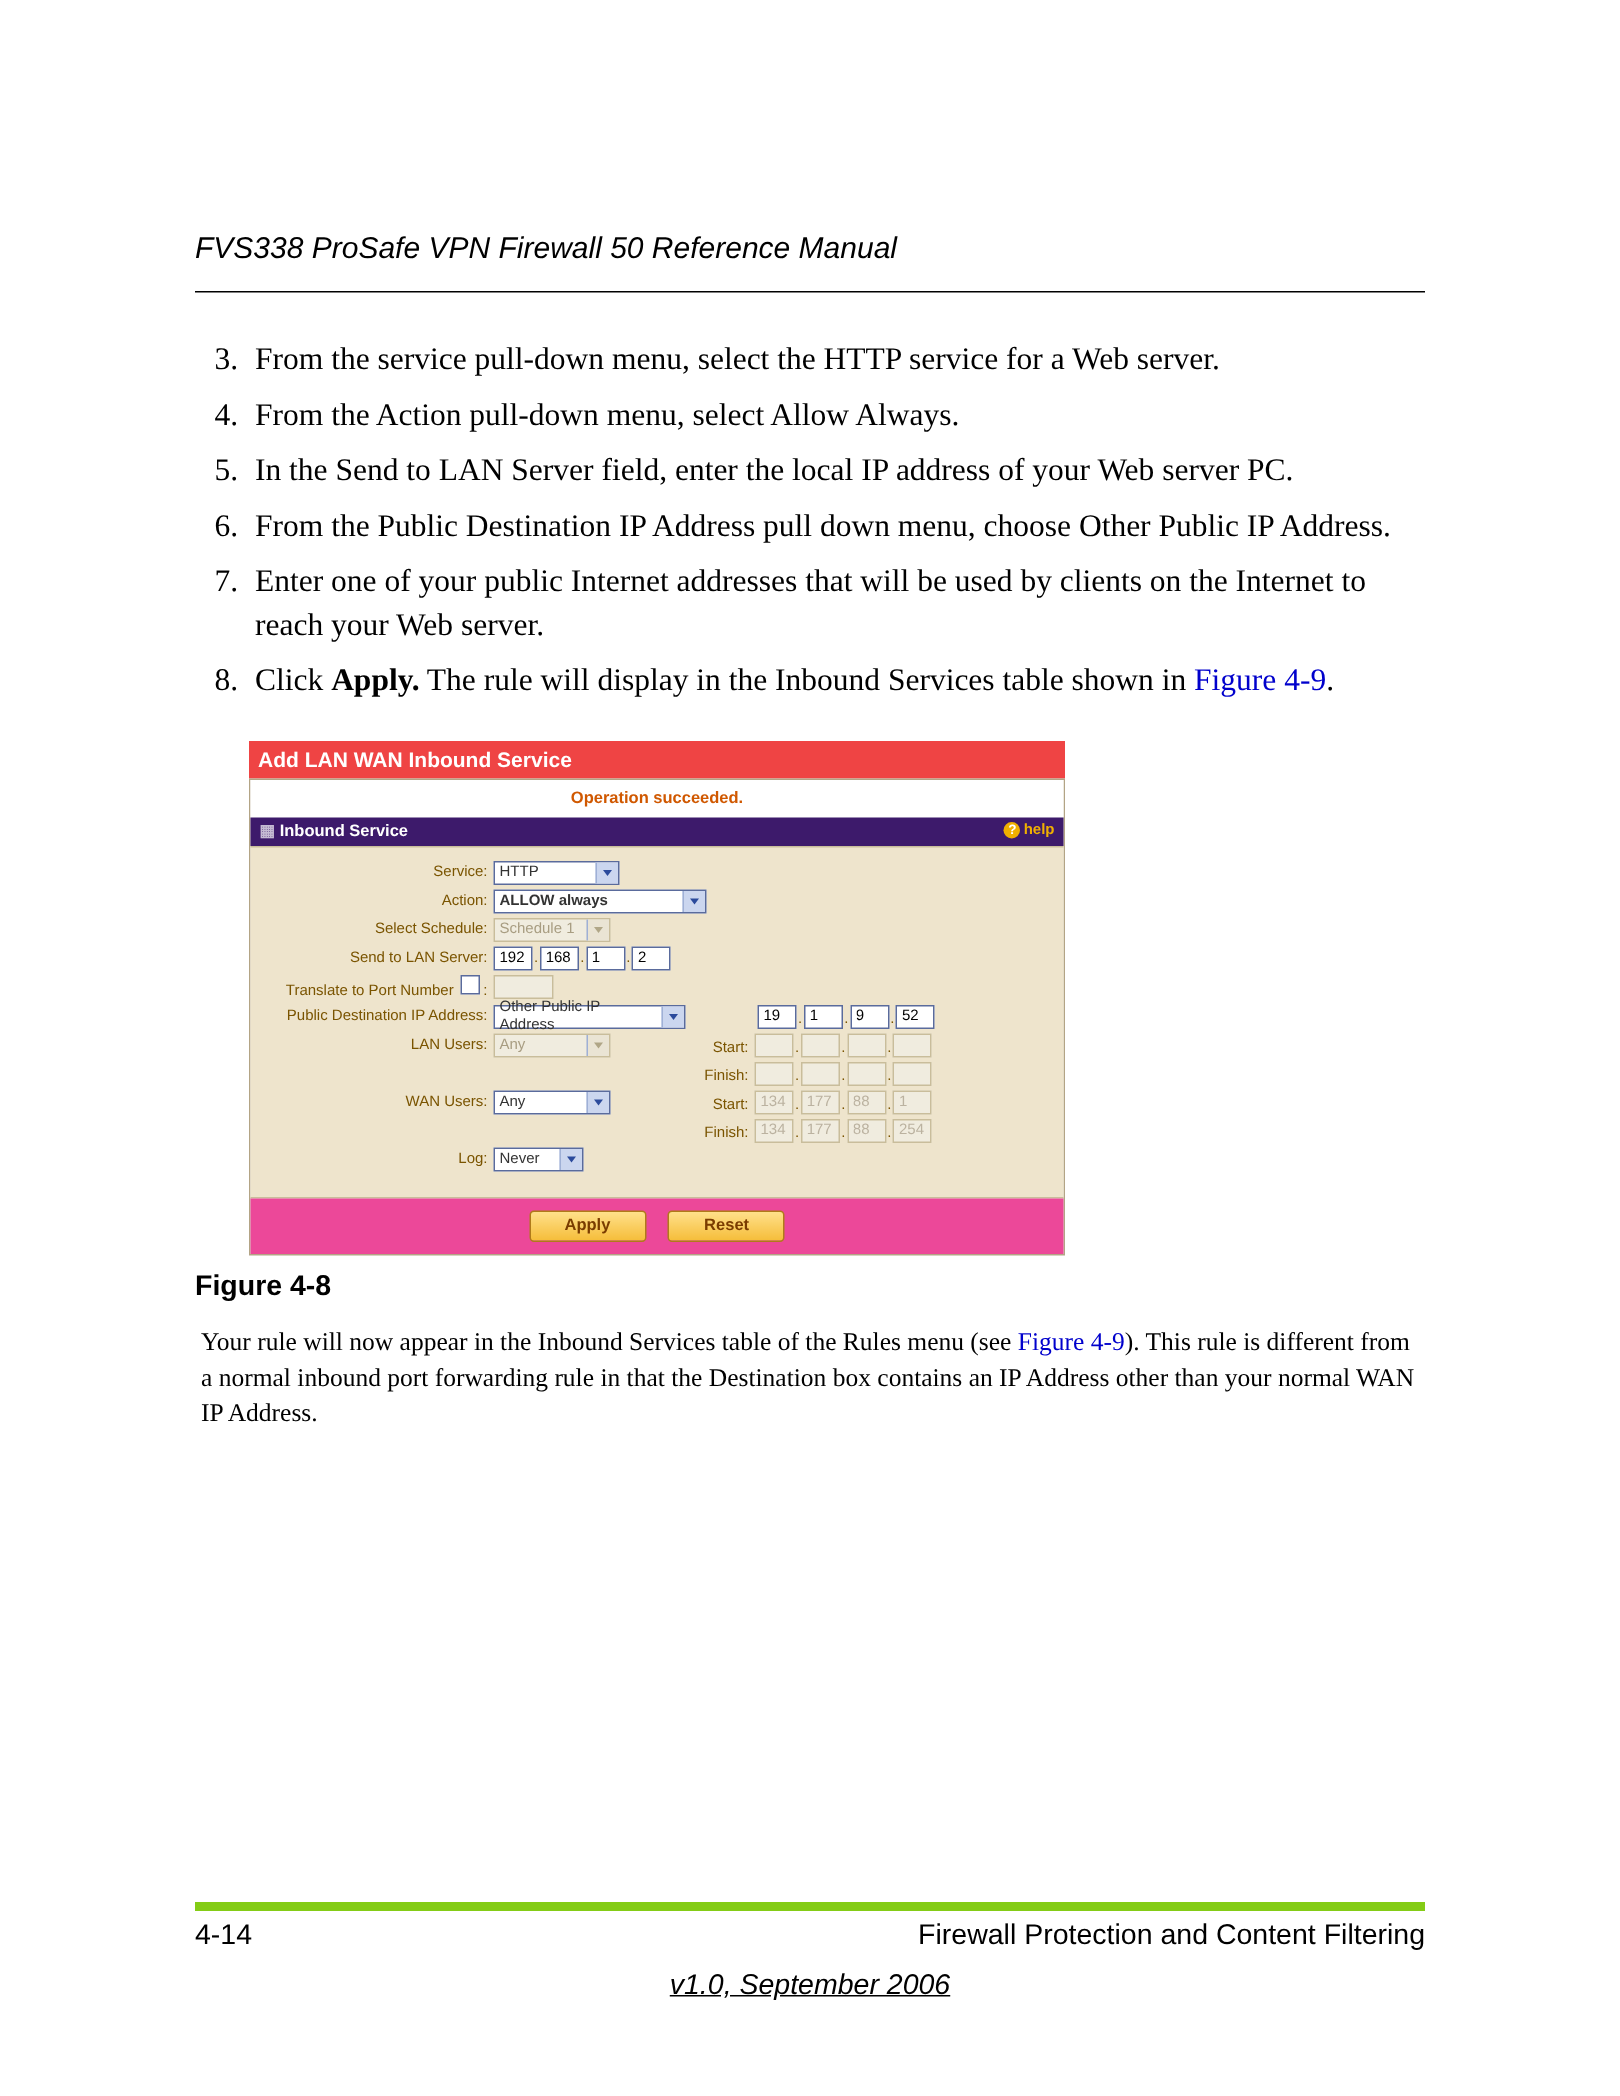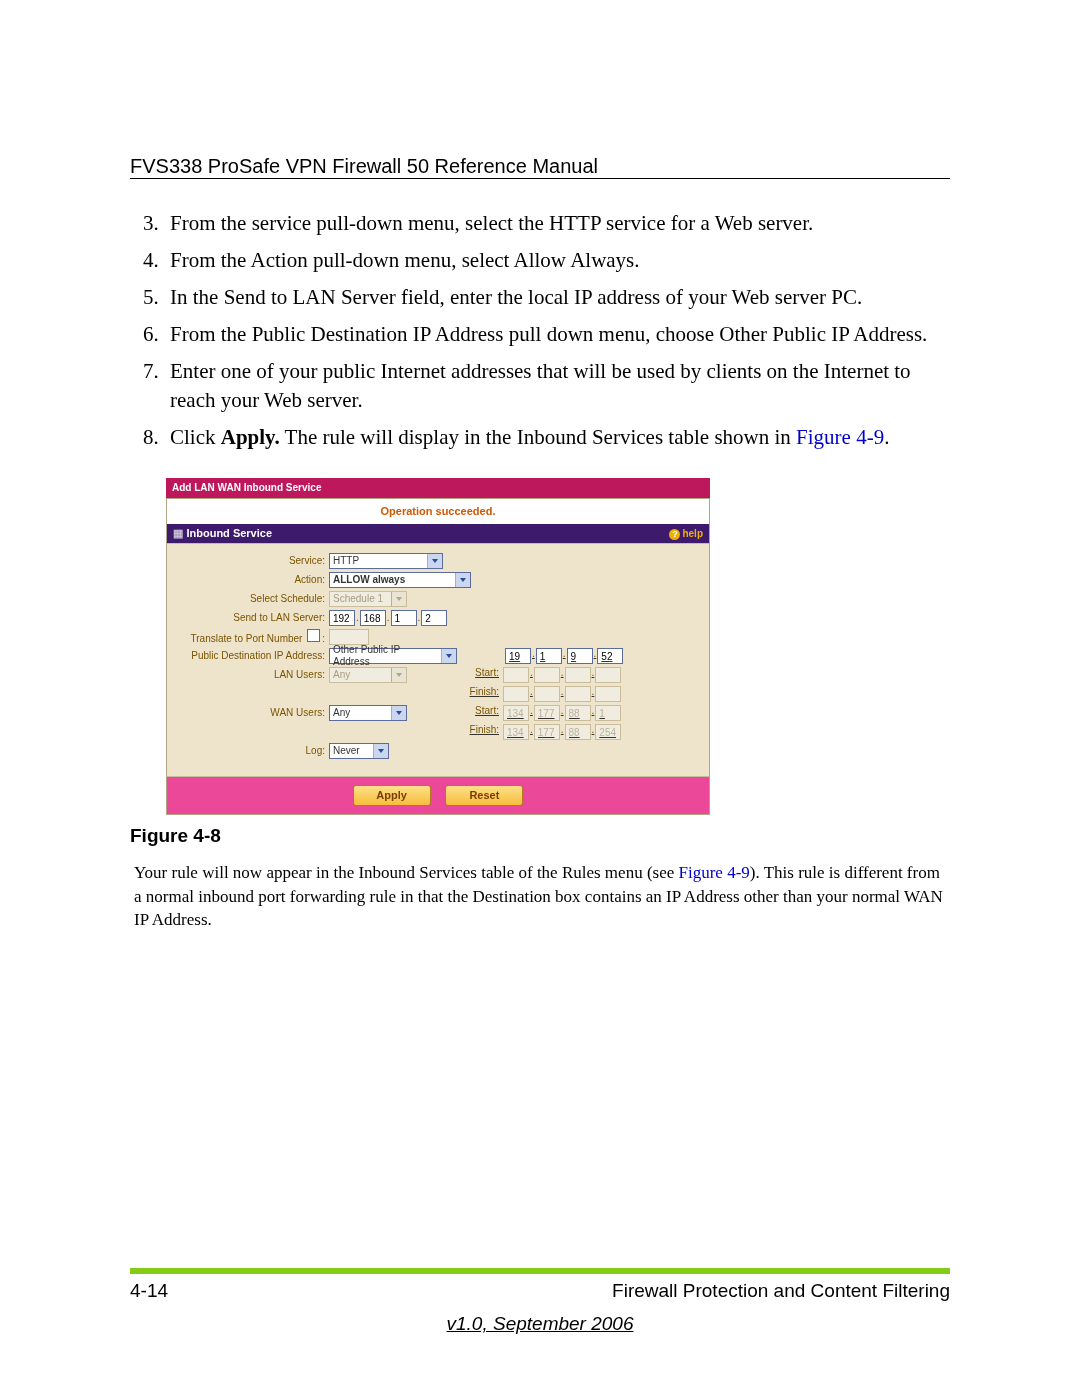--- a/index.html
+++ b/index.html
@@ -12,24 +12,25 @@
     color: #000;
   }
   .page {
     position: relative;
     width: 1080px;
     height: 1397px;
     box-sizing: border-box;
     padding: 155px 130px 0 130px;
   }
   .running-head {
+    font-style: italic;
     font-size: 20px;
     font-family: Arial, Helvetica, sans-serif;
     color: #000;
-    padding-bottom: 0;
+    padding-bottom: 16px;
     border-bottom: 1px solid #000;
     margin-bottom: 30px;
   }
   ol.steps {
     margin: 0;
     padding-left: 34px;
     font-size: 21px;
     line-height: 1.38;
   }
   ol.steps > li {
@@ -42,25 +43,25 @@
   
   .shot {
     margin: 26px 0 10px 36px;
     width: 544px;
     font-family: Verdana, Arial, sans-serif;
     font-size: 10px;
     color: #333;
     line-height: 1.2;
   }
   .titlebar {
-    background: #be185d;
+    background: #ef4444;
     color: #fff;
     font-weight: bold;
     padding: 4px 6px;
-    font-size: 10px;
+    font-size: 14px;
   }
   .panel-outer {
     border: 1px solid #b3a485;
   }
   .succ {
     background: #fff;
     color: #d05800;
     font-weight: bold;
     text-align: center;
     padding: 6px 0;
@@ -148,22 +149,21 @@
   .chk {
     width: 11px; height: 11px;
     border: 1px solid #5a6b9c;
     background: #fff;
     display: inline-block;
     margin: 0 2px;
   }
   .rightcol {
     margin-left: 48px;
     display: flex;
-    align-items: flex-start;
-    text-decoration: underline;
+    align-items: flex-end;
   }
   .rlbl { width: 44px; text-align: right; color: #7a5400; padding-right: 4px; }
   .inp.dis { background: #f0ecdf; color: #bbb2a0; border-color: #c9bd9b; }
   .btnbar {
     background: #ec4899;
     padding: 8px 0;
     text-align: center;
   }
   .btn {
     display: inline-block;
@@ -241,21 +241,21 @@
         </span>
         <span class="help">
           <span class="q">?</span><span>help</span>
         </span>
       </div>
 
       <div class="form-body">
 
         <div class="row">
           <span class="lbl">Service:</span>
-          <span class="sel" style="width:114px;">
+          <span class="sel" style="width:84px;">
             <span>HTTP</span>
             <span class="chev"></span>
           </span>
         </div>
 
         <div class="row">
           <span class="lbl">Action:</span>
           <span class="sel" style="width:142px;font-weight:bold;">
             <span>ALLOW always</span>
             <span class="chev"></span>

